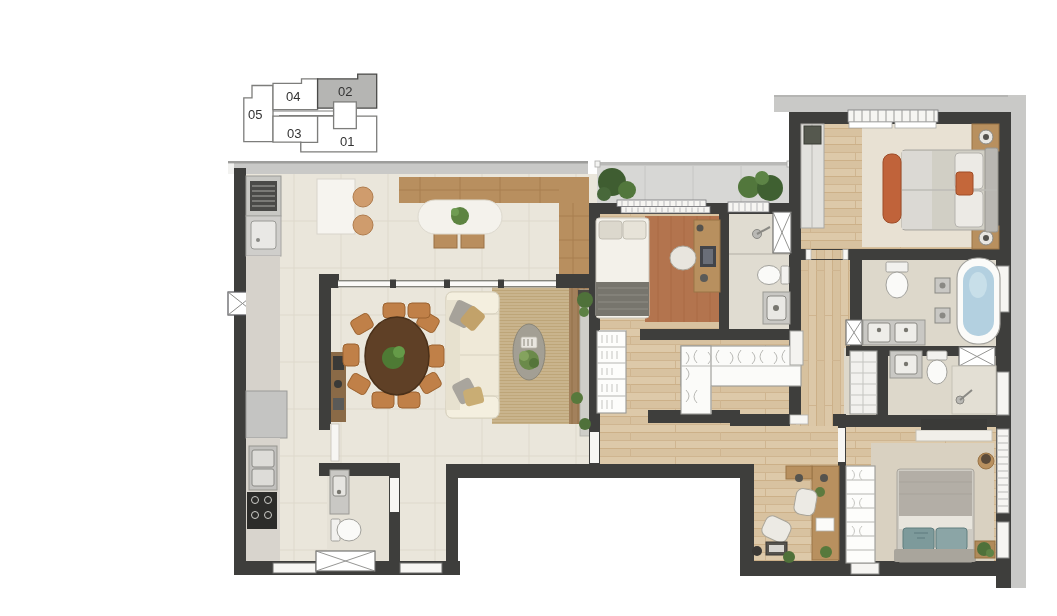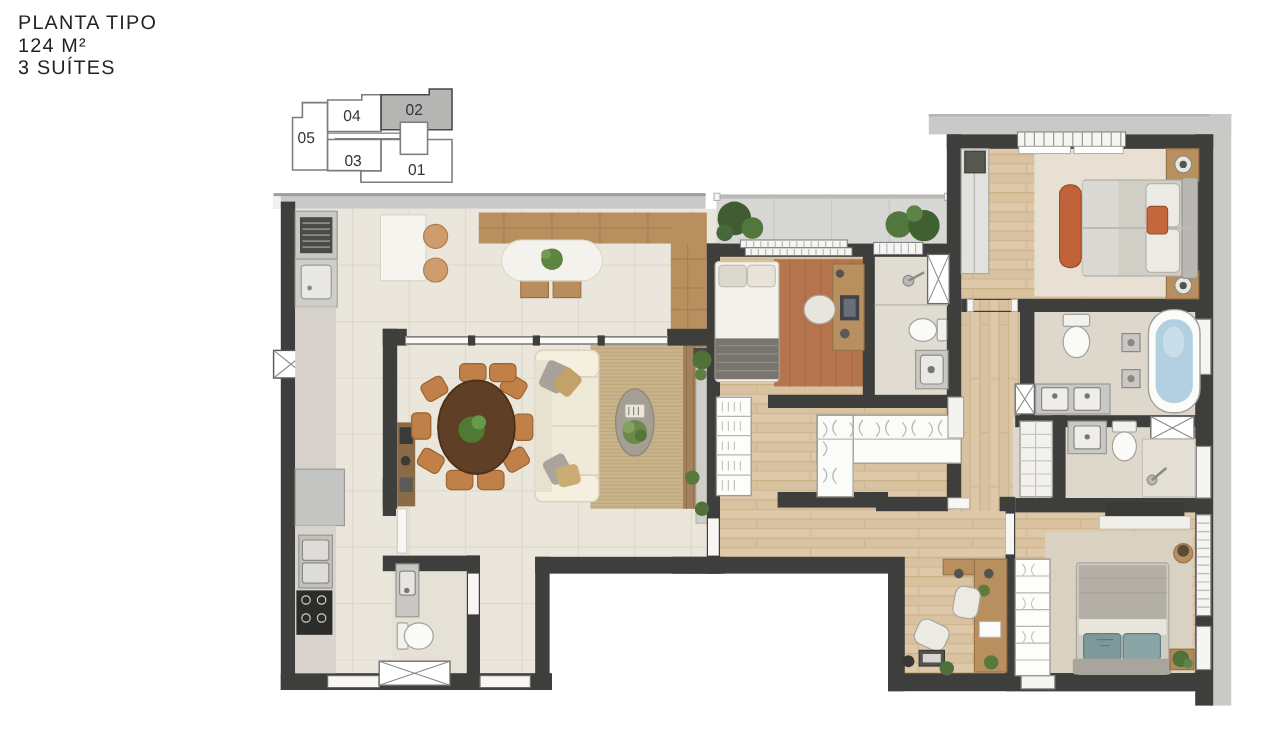--- a/index.html
+++ b/index.html
@@ -4,21 +4,20 @@
 <style>
   html,body{margin:0;padding:0;background:#ffffff;}
   .page{position:relative;width:1057px;height:616px;background:#ffffff;overflow:hidden;
         font-family:"Liberation Sans", sans-serif;}
   .hdr{position:absolute;left:15px;top:10px;color:#222222;font-size:16.5px;line-height:19px;letter-spacing:1.0px;}
 </style>
 </head>
 <body>
 <div class="page">
 
-<div class="hdr">PLANTA TIPO<br>124 M²<br>3 SUÍTES</div>
 <svg width="1057" height="616" viewBox="0 0 1057 616" style="position:absolute;left:0;top:0">
 <defs>
   <pattern id="woodH" width="90" height="16" patternUnits="userSpaceOnUse">
     <rect width="90" height="16" fill="#ddc9a9"></rect>
     <rect y="0" width="90" height="8" fill="#d8c2a0"></rect>
     <rect y="0" width="90" height="1" fill="#ccb088"></rect>
     <rect x="0" y="0" width="1" height="8" fill="#cfb590"></rect>
     <rect x="45" y="8" width="1" height="8" fill="#cfb590"></rect>
     <rect y="8" width="90" height="1" fill="#cfb590"></rect>
   </pattern>

